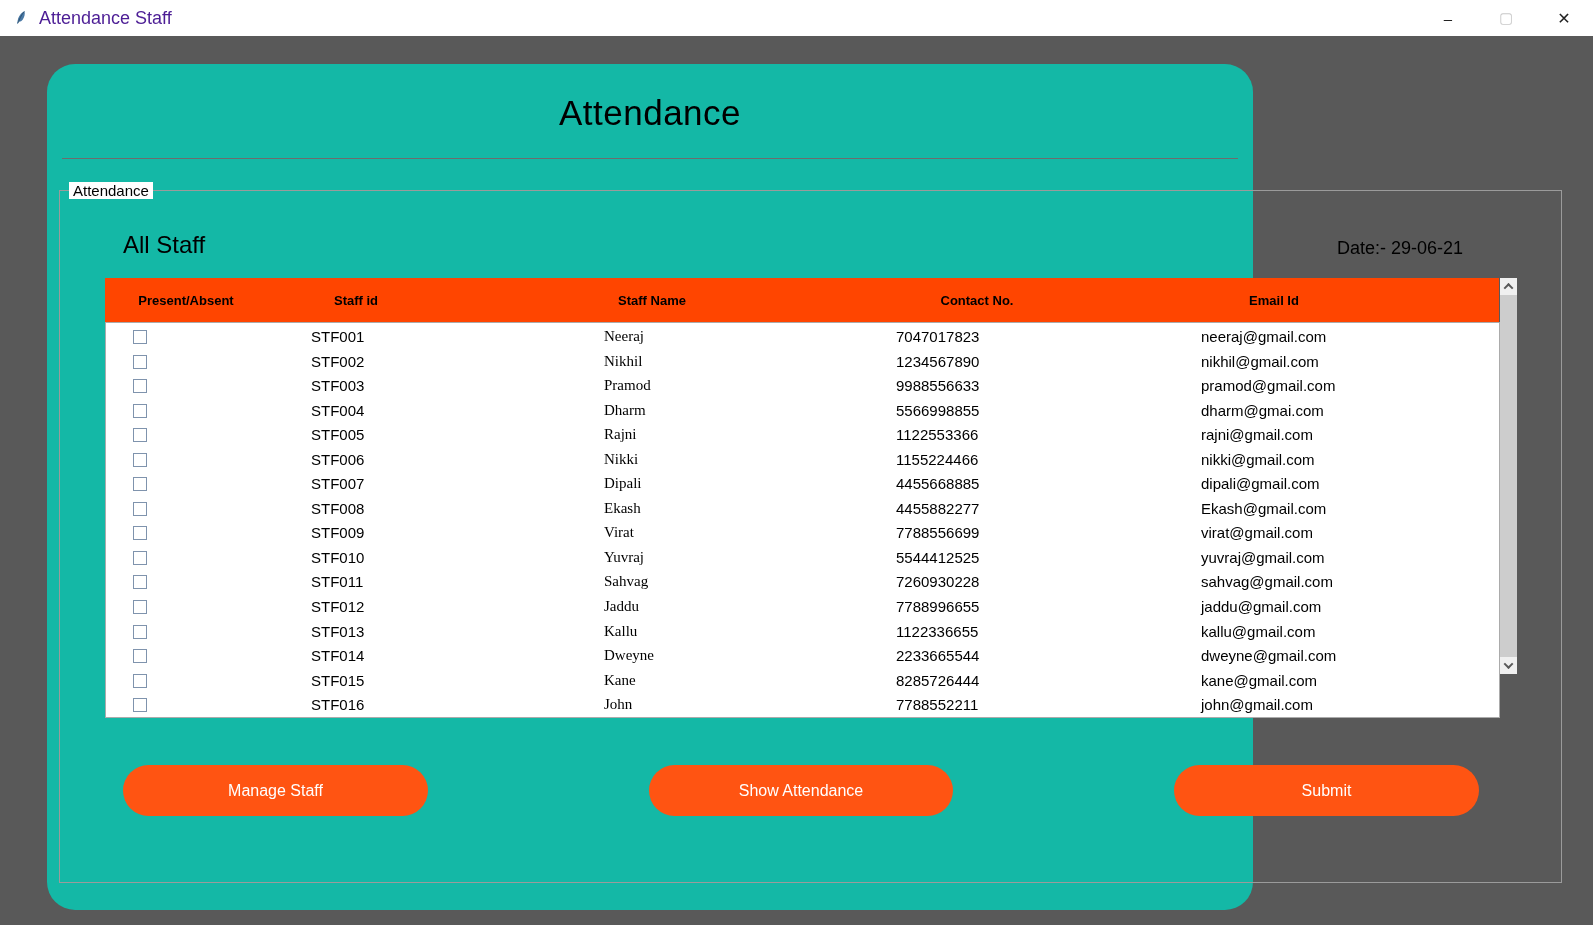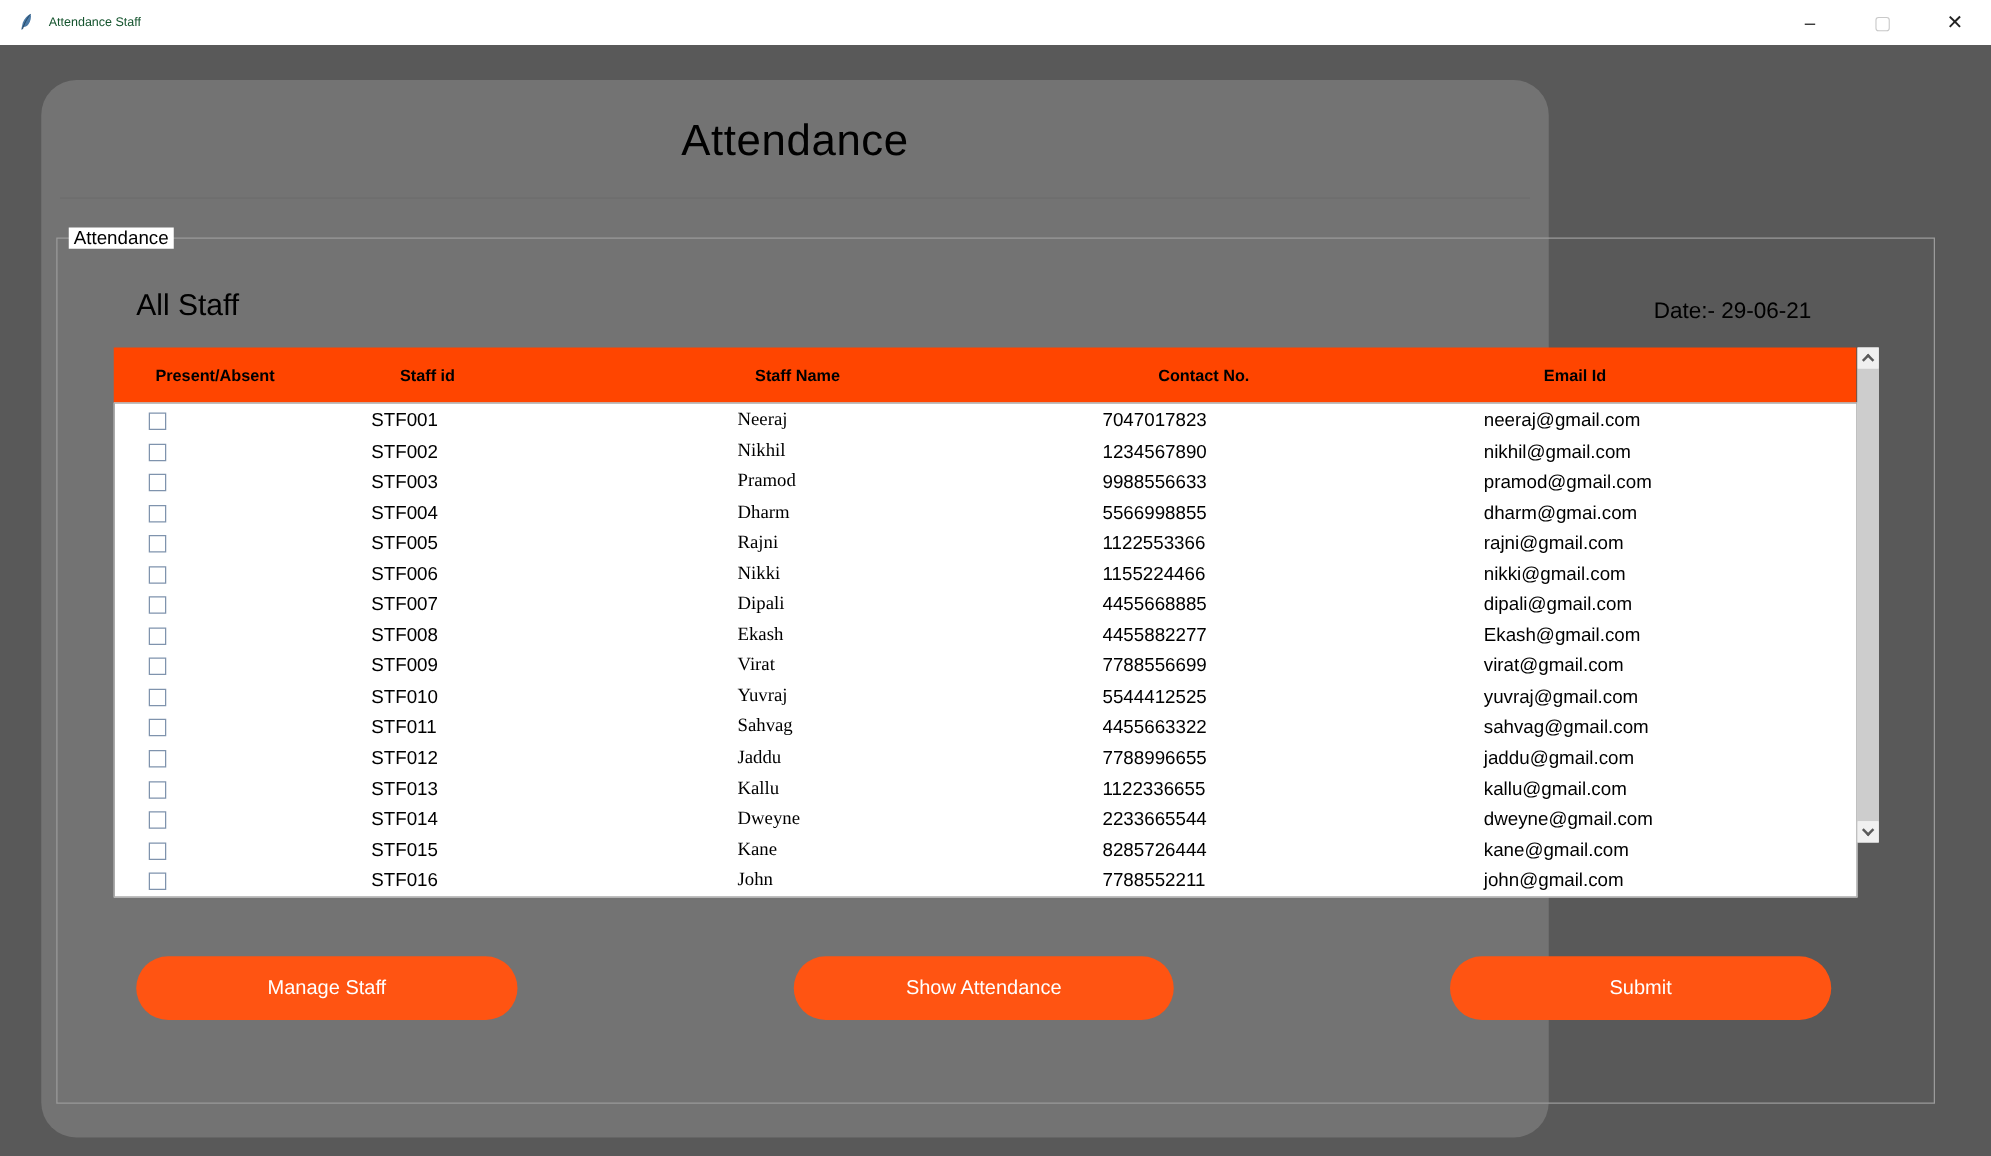--- a/index.html
+++ b/index.html
@@ -9,33 +9,33 @@
     background:var(--window-bg,#595959);
     position:relative;
   }
 
   
   .titlebar {
     position:absolute; top:0; left:0; width:1593px; height:36px;
     background:#ffffff; display:flex; align-items:center;
   }
   .titlebar .app-icon { width:16px; height:16px; margin-left:13px; }
-  .titlebar .title-text { font-size:10px; color:#14532d; margin-left:10px; }
+  .titlebar .title-text { font-size:18px; color:#4c1d95; margin-left:10px; }
   .win-controls { margin-left:auto; display:flex; height:100%; }
   .win-btn {
     width:58px; height:100%; display:flex; align-items:center; justify-content:center;
     font-size:15px; color:#222; cursor:default; user-select:none;
   }
   .win-btn.maximize { color:#c9c9c9; }
   .win-btn.close { font-size:16px; }
 
   
   .card {
-    position:absolute; left:33px; top:64px; width:1206px; height:846px;
-    background:#737373; border-radius:28px;
+    position:absolute; left:47px; top:64px; width:1206px; height:846px;
+    background:#14b8a6; border-radius:28px;
   }
   .page-title {
     text-align:center; font-size:35px; color:#000; padding-top:29px;
     letter-spacing:0.5px;
   }
   .title-rule {
     position:absolute; left:15px; right:15px; top:94px; height:0;
     border-top:1px solid #6d6d6d;
   }
 
@@ -229,21 +229,21 @@
           <span class="cell f-id">STF010</span>
           <span class="cell f-name">Yuvraj</span>
           <span class="cell f-contact">5544412525</span>
           <span class="cell f-email">yuvraj@gmail.com</span>
         </div>
 
         <div class="trow">
           <span class="cbx"></span>
           <span class="cell f-id">STF011</span>
           <span class="cell f-name">Sahvag</span>
-          <span class="cell f-contact">4455663322</span>
+          <span class="cell f-contact">7260930228</span>
           <span class="cell f-email">sahvag@gmail.com</span>
         </div>
 
         <div class="trow">
           <span class="cbx"></span>
           <span class="cell f-id">STF012</span>
           <span class="cell f-name">Jaddu</span>
           <span class="cell f-contact">7788996655</span>
           <span class="cell f-email">jaddu@gmail.com</span>
         </div>

